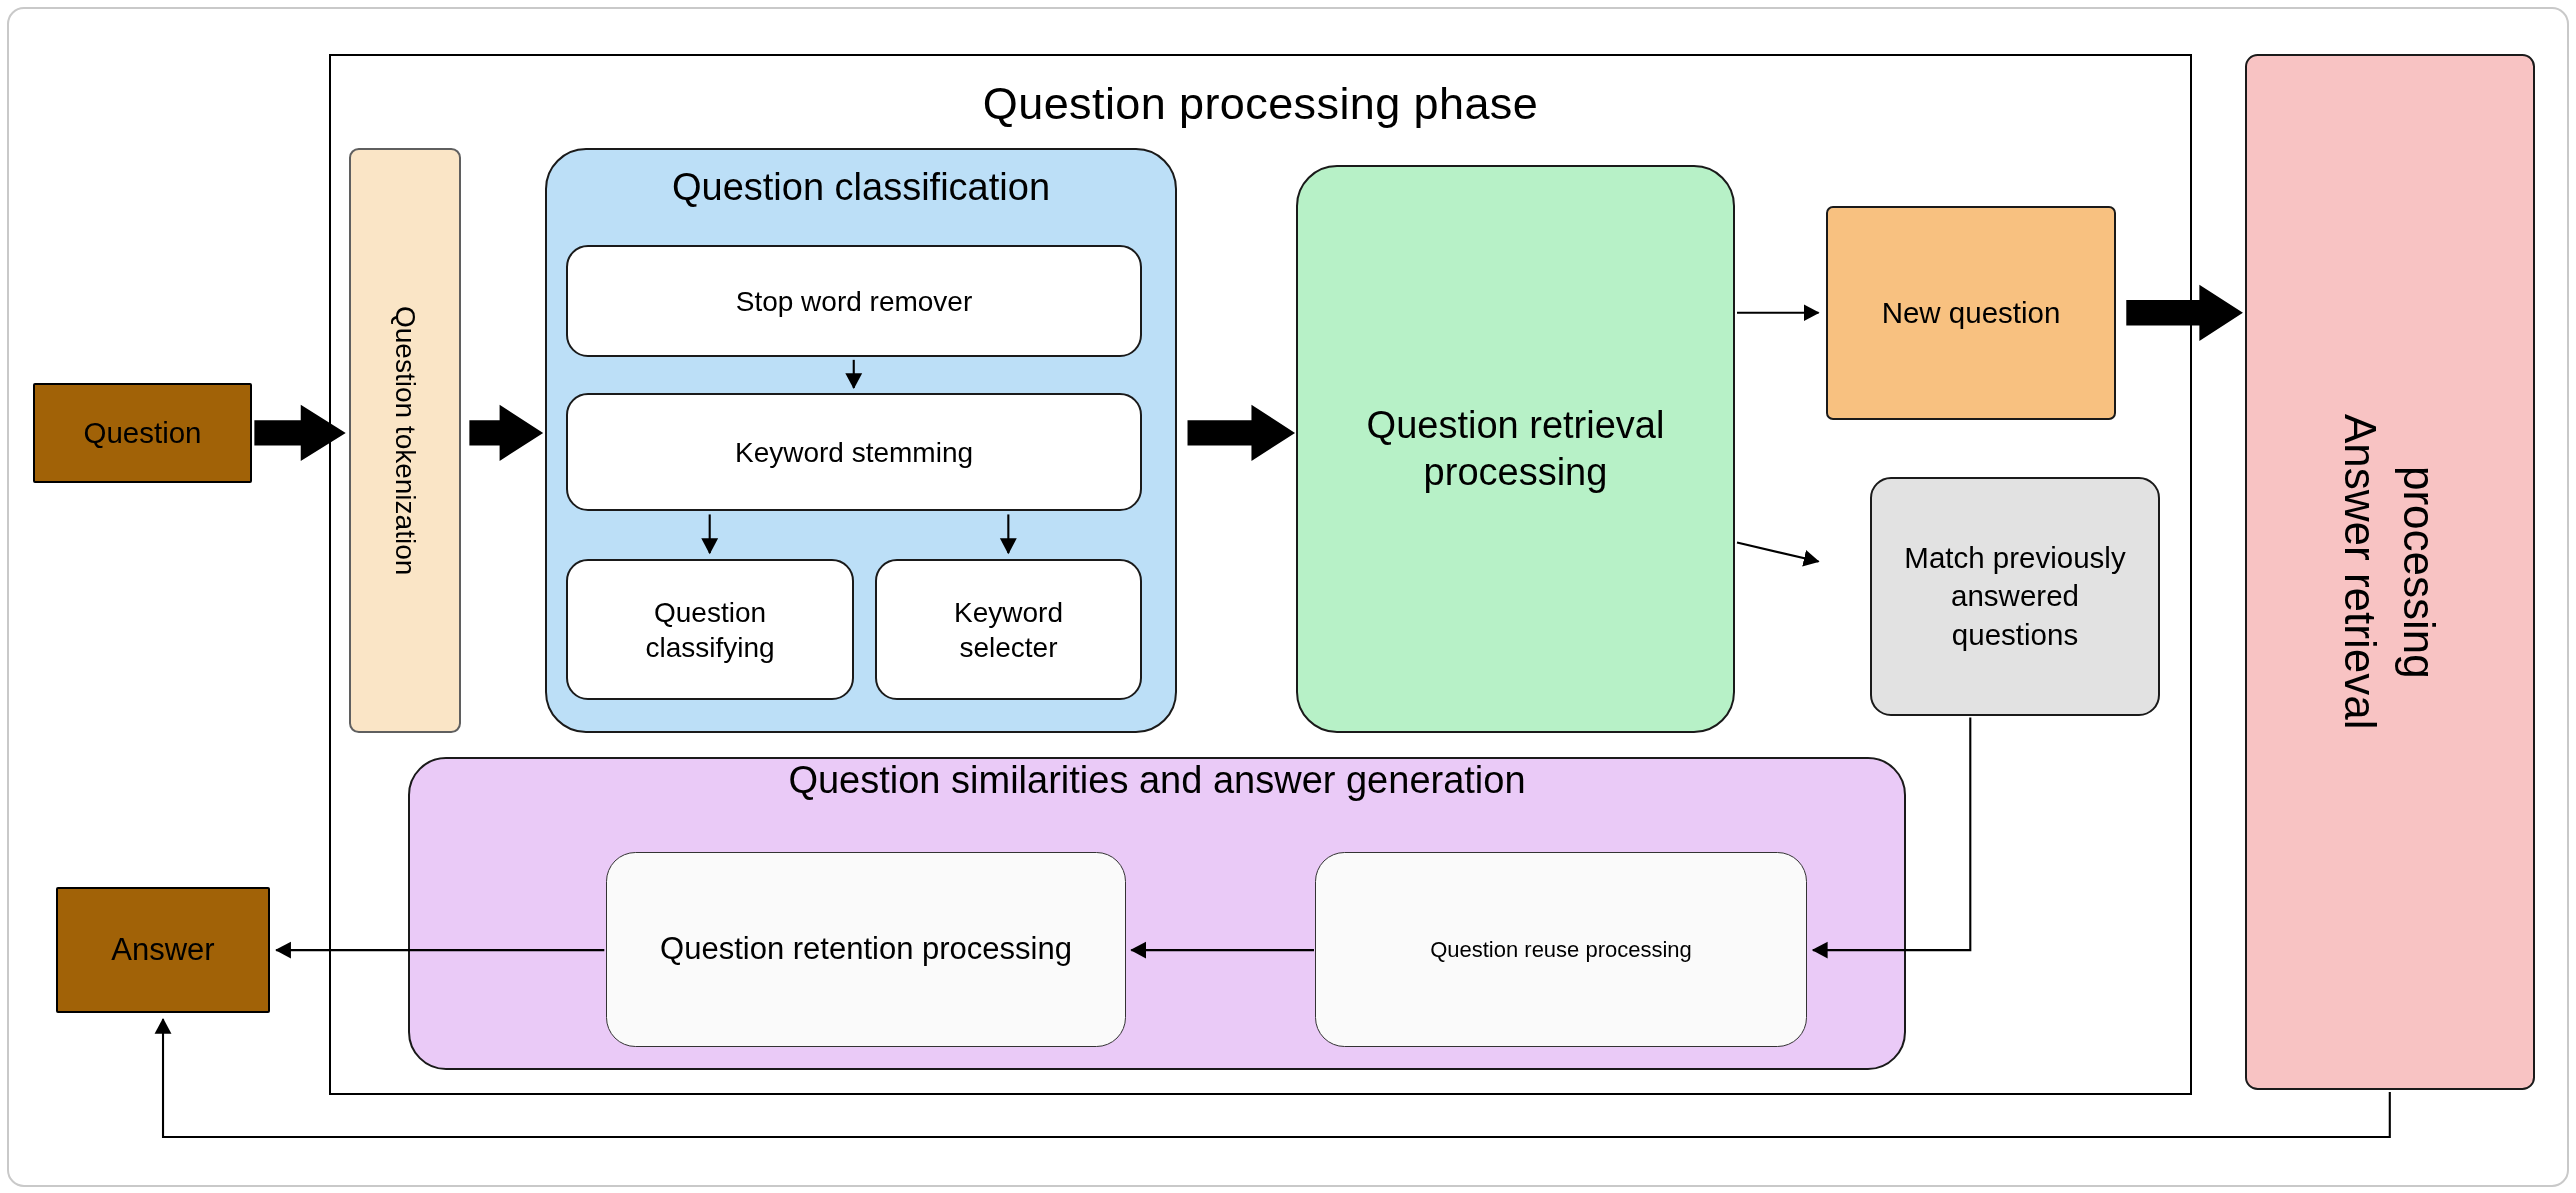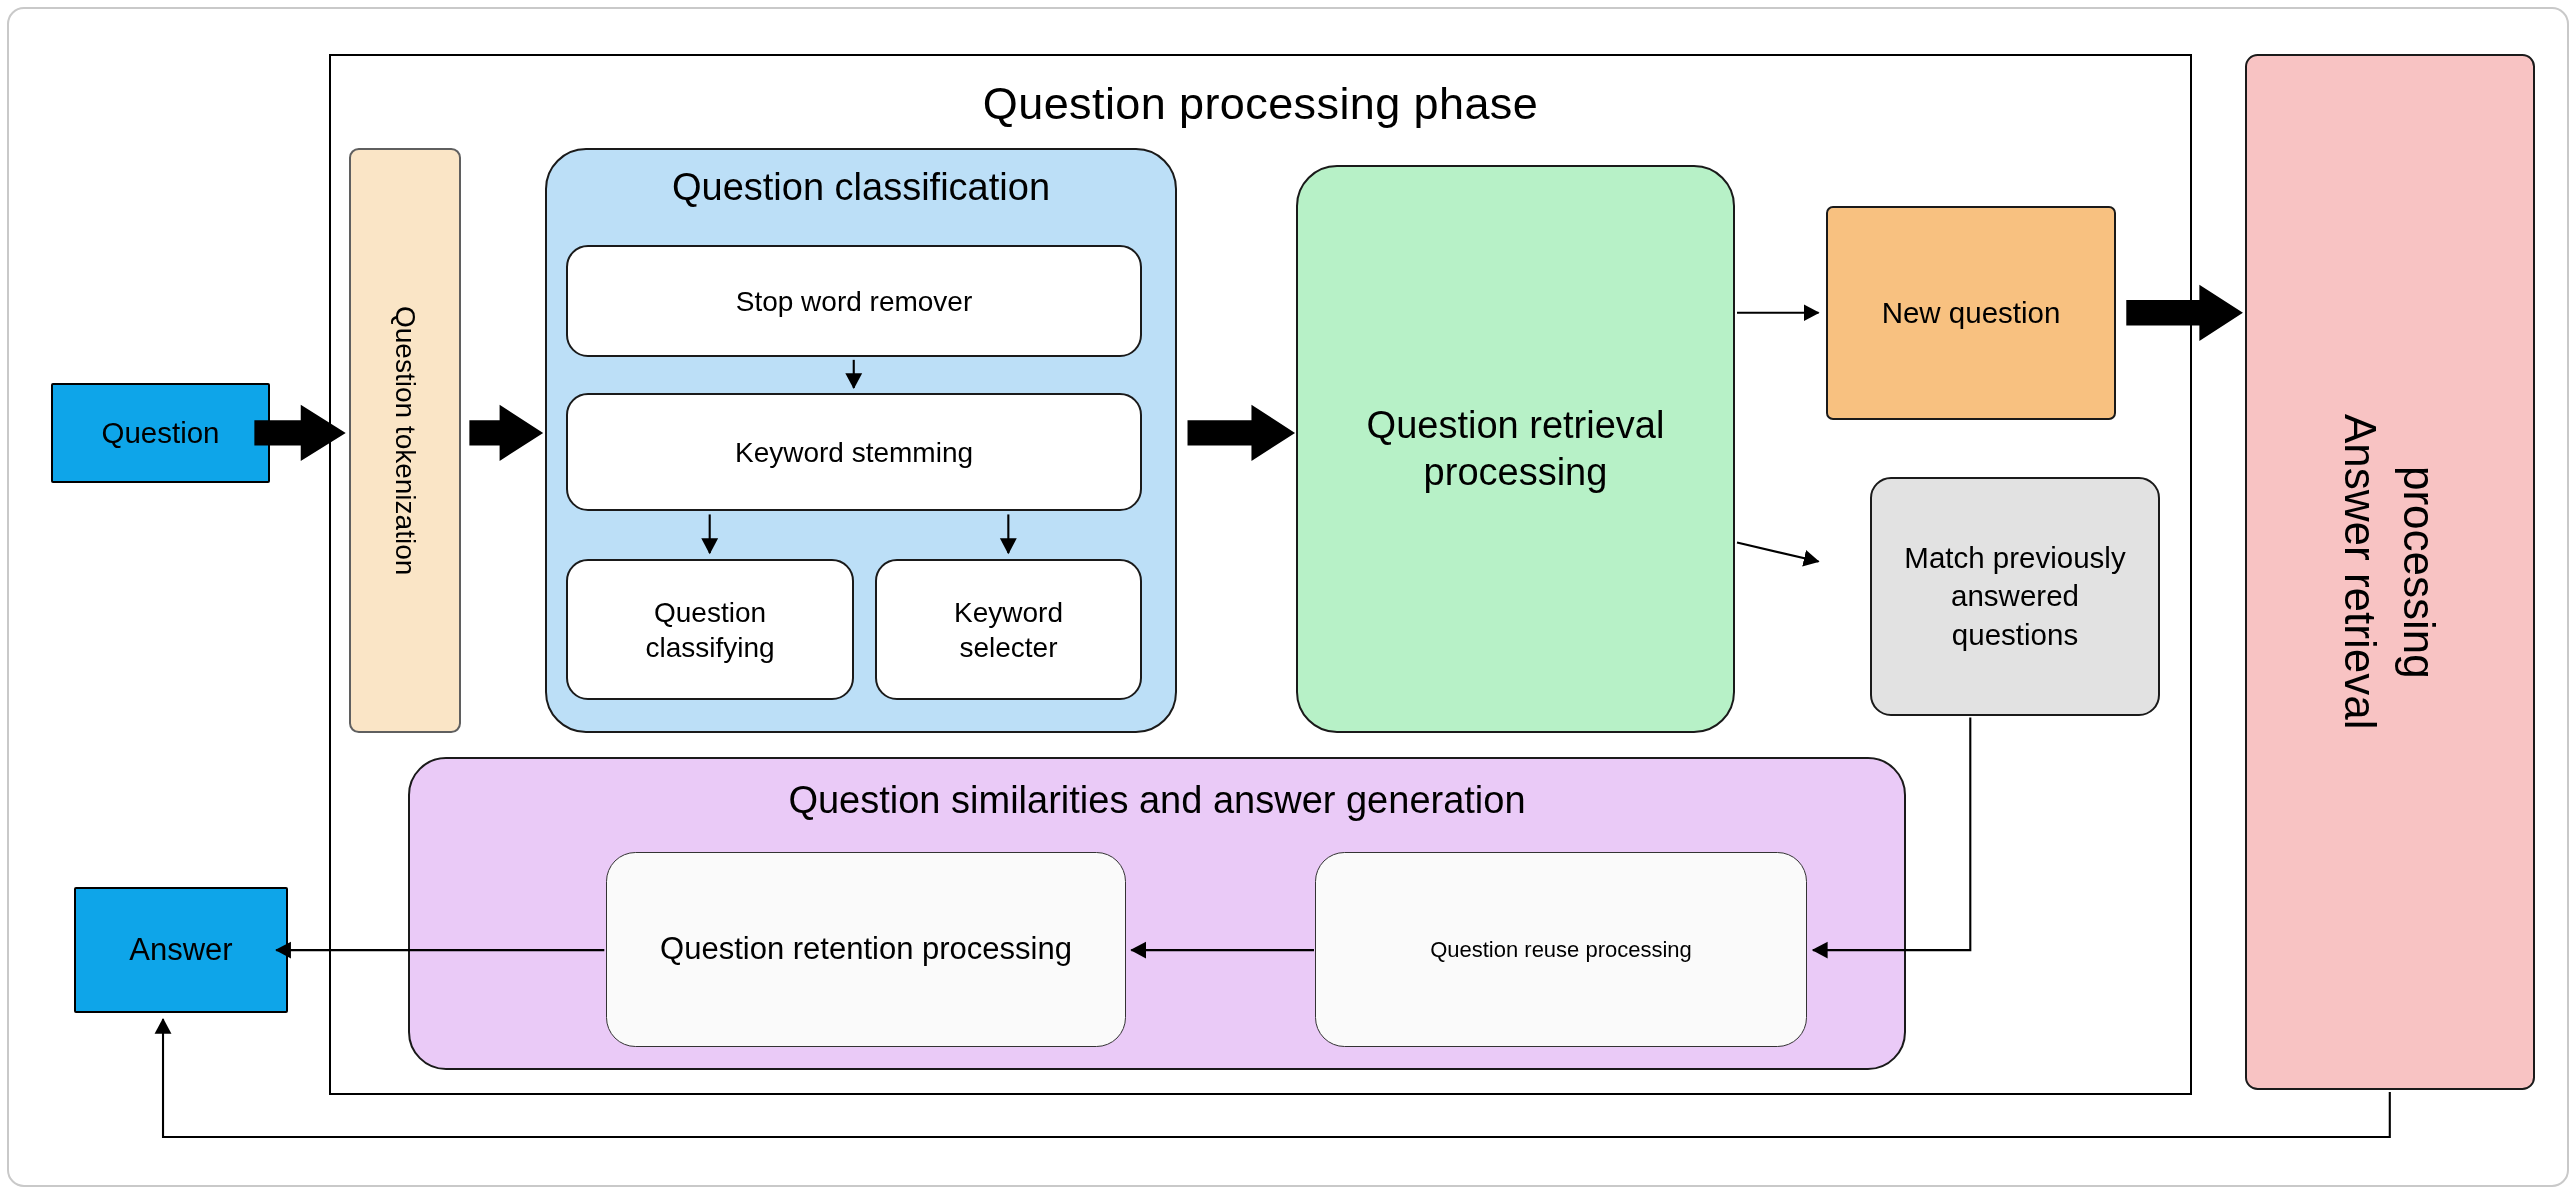--- a/index.html
+++ b/index.html
@@ -19,21 +19,21 @@
   }
   .main-title {
     width:100%; text-align:center; padding-top:22px;
     font-size:45px; letter-spacing:0.4px;
   }
 
   .node {
     position:absolute; display:flex; align-items:center; justify-content:center;
     text-align:center; line-height:1.25;
   }
-  .box-plain  { background:#0ea5e9; border:2.5px solid #000; border-radius:2px;margin-left:18px; }
+  .box-plain  { background:#a16207; border:2.5px solid #000; border-radius:2px; }
   .box-round  { border:2.1px solid #5f5f5f; }
   .box-inner  { background:#fff; border:2.1px solid #1a1a1a; border-radius:22px; }
   .box-sub    { border:1.8px solid #333; border-radius:29.5px; }
   .box-leaf   { border:2.1px solid #1a1a1a; }
 
   .group { position:absolute; border:2.1px solid #1a1a1a; }
   .group-title { width:100%; text-align:center; font-size:38px; }
 
   .vtext {
     writing-mode: vertical-lr;
@@ -97,21 +97,21 @@
 
   <div class="node box-leaf" style="left: 1826px; top: 477px; width: 290px; height: 239px; border-radius: 21px; font-size: 29.5px; padding: 0px 24px; line-height: 1.3; background-color: rgb(226, 226, 226); margin-left: 44px;">
     <span>Match previously answered questions</span>
   </div>
 
   <div class="node box-leaf" style="left: 2245px; top: 54px; width: 290px; height: 1036px; border-radius: 12.6px; background-color: rgb(248, 195, 195);">
     <span class="vtext" style="font-size:44px; inline-size:393px; line-height:1.35;">Answer retrieval processing</span>
   </div>
 
   <div class="group" style="left: 408px; top: 757px; width: 1498px; height: 313px; border-radius: 38px; background-color: rgb(234, 202, 247);">
-    <div class="group-title" style="padding-top:20px;">Question similarities and answer generation</div>
+    <div class="group-title" style="padding-top:0;">Question similarities and answer generation</div>
   </div>
 
   <div class="node box-sub" style="left: 606px; top: 852px; width: 520px; height: 195px; font-size: 31px; background-color: rgb(250, 250, 250);">
     <span>Question retention processing</span>
   </div>
 
   <div class="node box-sub" style="left: 1315px; top: 852px; width: 492px; height: 195px; font-size: 22px; background-color: rgb(250, 250, 250);">
     <span>Question reuse processing</span>
   </div>
 

